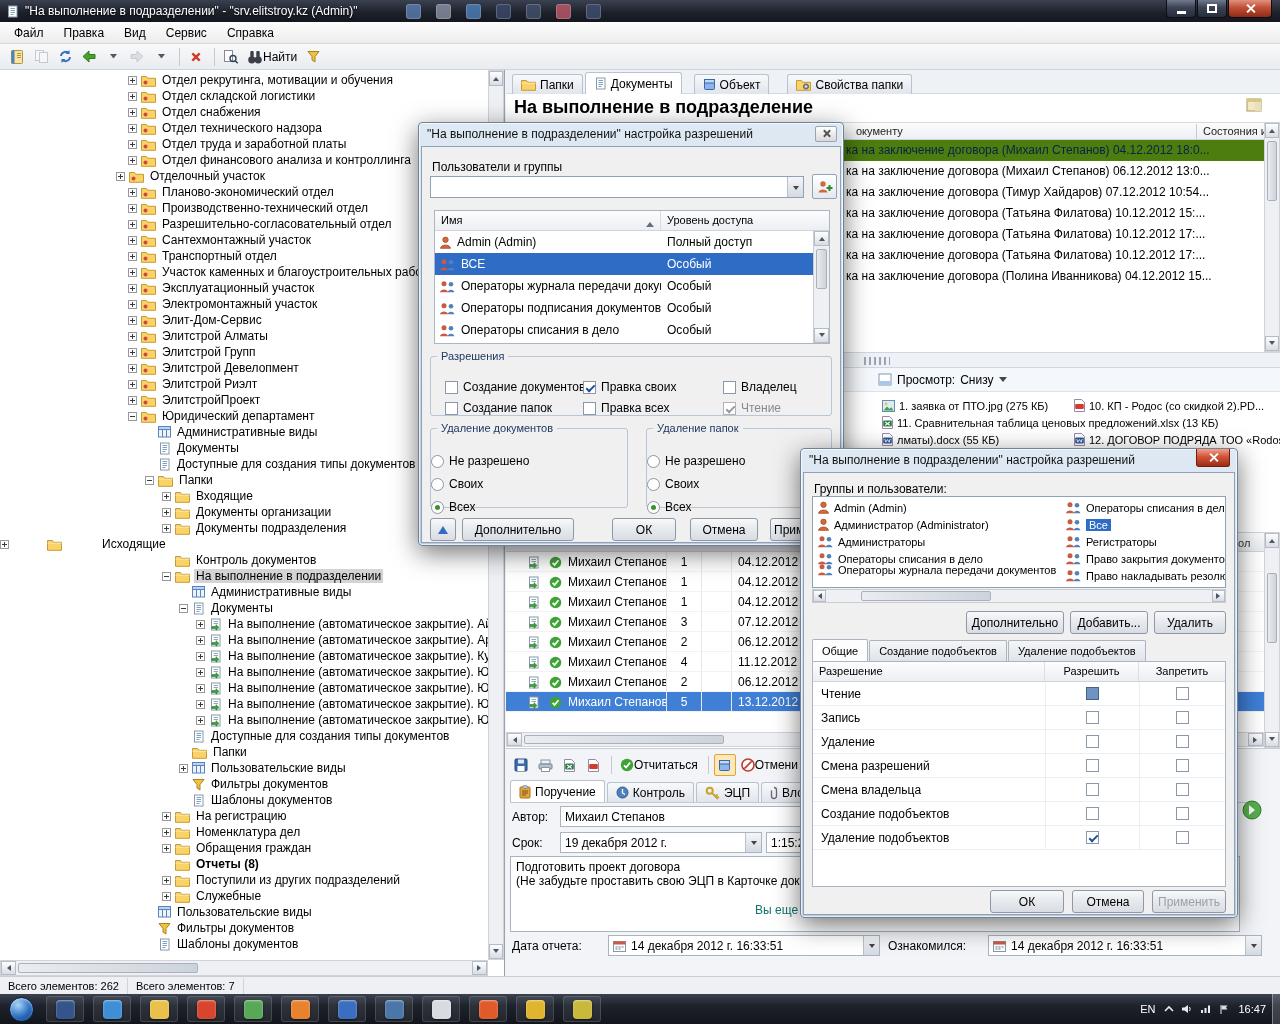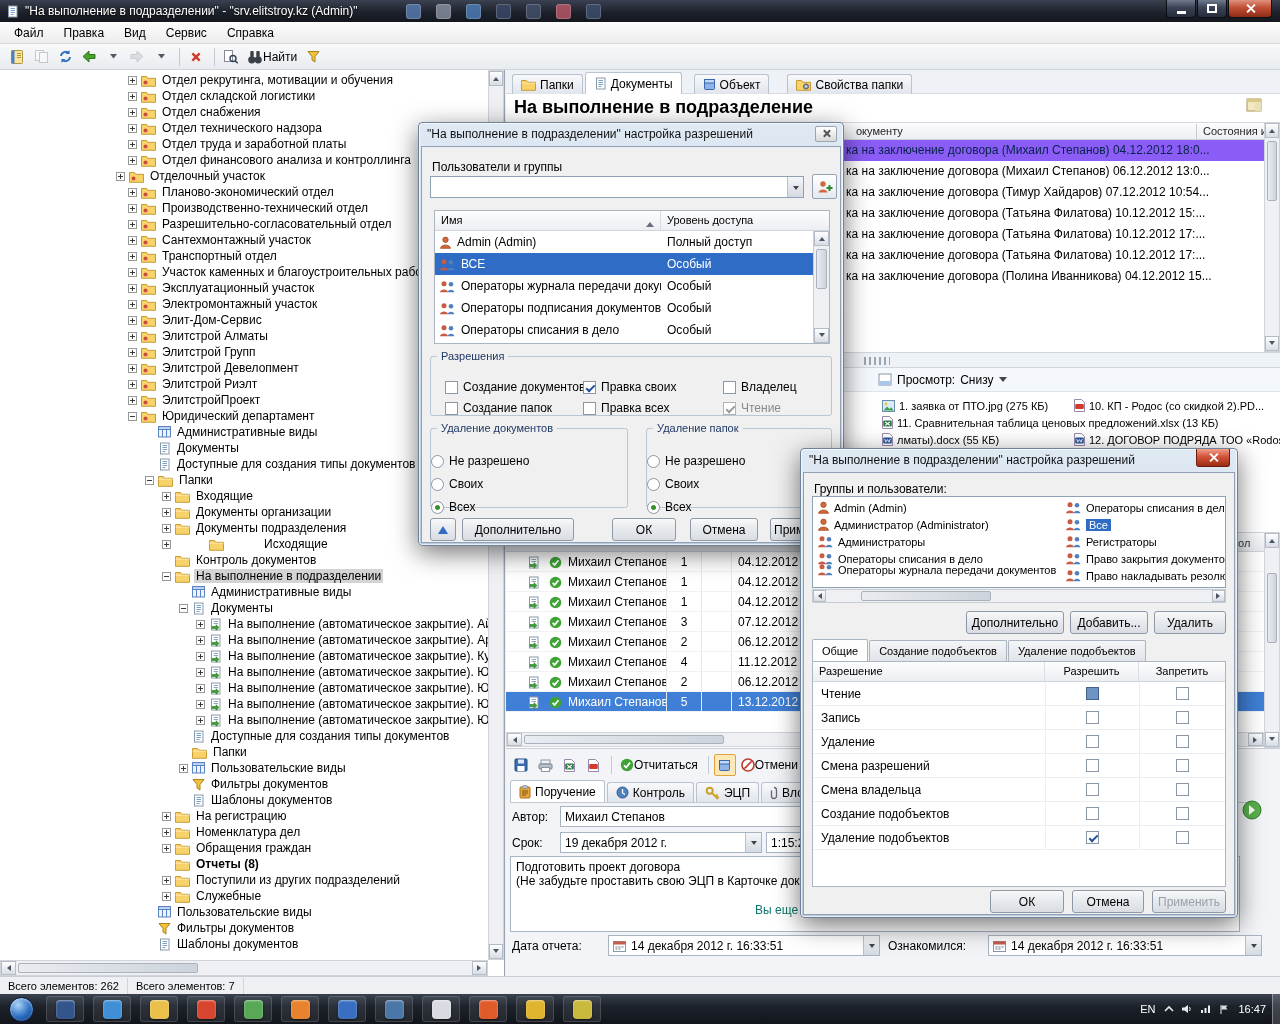--- a/index.html
+++ b/index.html
@@ -71,21 +71,21 @@
 #page-title{position:absolute;left:8px;top:27px;font-size:18px;font-weight:bold;white-space:nowrap}
 #panel-tool{position:absolute;left:740px;top:28px}
 
 #dl-header{position:absolute;left:0;top:52px;width:758px;height:18px;background:linear-gradient(#fcfcfd,#edeff2);border-top:1px solid #d6dae0;border-bottom:1px solid #cdd2d9;font-size:11px;color:#222}
 #dl-header .h1{position:absolute;left:350px;top:2px}
 #dl-header .h2{position:absolute;left:697px;top:2px;white-space:nowrap}
 #dl-header .hdiv{position:absolute;left:690px;top:1px;width:1px;height:15px;background:#c6cbd2}
 #doclist-rows{position:absolute;left:0;top:70px;width:758px}
 .dlrow{height:21px;line-height:21px;white-space:nowrap;overflow:hidden}
 .dlrow span{display:block;padding-left:340px}
-.dlrow.sel{background:#8b5cf6;color:#06244a}
+.dlrow.sel{background:#4d7c0f;color:#06244a}
 #dl-vscroll{left:758px;top:52px;width:16px;height:230px}
 
 #splitter{position:absolute;left:0;top:282px;width:774px;height:16px;background:#eef1f5;border-top:1px solid #d0d6de;border-bottom:1px solid #d0d6de}
 #splitter .grip{position:absolute;left:358px;top:4px;width:26px;height:8px;background:repeating-linear-gradient(90deg,#9aa4b2 0 2px,transparent 2px 5px)}
 #preview-bar{position:absolute;left:0;top:298px;width:774px;height:24px;background:#f4f7fb;border-bottom:1px solid #dde3ea;display:flex;align-items:center;padding-left:372px;gap:5px}
 #preview-caret{width:0;height:0;border:4px solid transparent;border-top:5px solid #444;margin-top:4px}
 #files-area{position:absolute;left:0;top:322px;width:774px;height:150px;background:#fff}
 .pfile{position:absolute;height:15px;display:flex;align-items:center;gap:4px;white-space:nowrap;font-size:11px}
 
 #exec-header{position:absolute;left:0;top:462px;width:758px;height:20px;background:linear-gradient(#fafbfc,#e8ebef);border-top:1px solid #cfd4db;border-bottom:1px solid #cfd4db;font-size:11px;color:#333}
@@ -552,21 +552,21 @@
           <span class="tlabel">Документы организации</span>
         </div>
         <div class="trow" style="padding-left: 162px;">
           <span class="exp plus"></span>
           <span class="ic"><svg width="15" height="13" viewBox="0 0 15 13">
               <path d="M.5 2.5h5l1.3 1.8h7.7v8H.5z" fill="#f9d26a" stroke="#c69b35"></path>
               <path d="M.5 5.2h14" stroke="#fce9a8"></path>
             </svg></span>
           <span class="tlabel">Документы подразделения</span>
         </div>
-        <div class="trow" style="padding-left: 162px; gap: 34px;">
+        <div class="trow" style=" gap: 34px;">
           <span class="exp plus"></span>
           <span class="ic"><svg width="15" height="13" viewBox="0 0 15 13">
               <path d="M.5 2.5h5l1.3 1.8h7.7v8H.5z" fill="#f9d26a" stroke="#c69b35"></path>
               <path d="M.5 5.2h14" stroke="#fce9a8"></path>
             </svg></span>
           <span class="tlabel">Исходящие</span>
         </div>
         <div class="trow" style="padding-left: 162px;">
           <span class="exp none"></span>
           <span class="ic"><svg width="15" height="13" viewBox="0 0 15 13">

